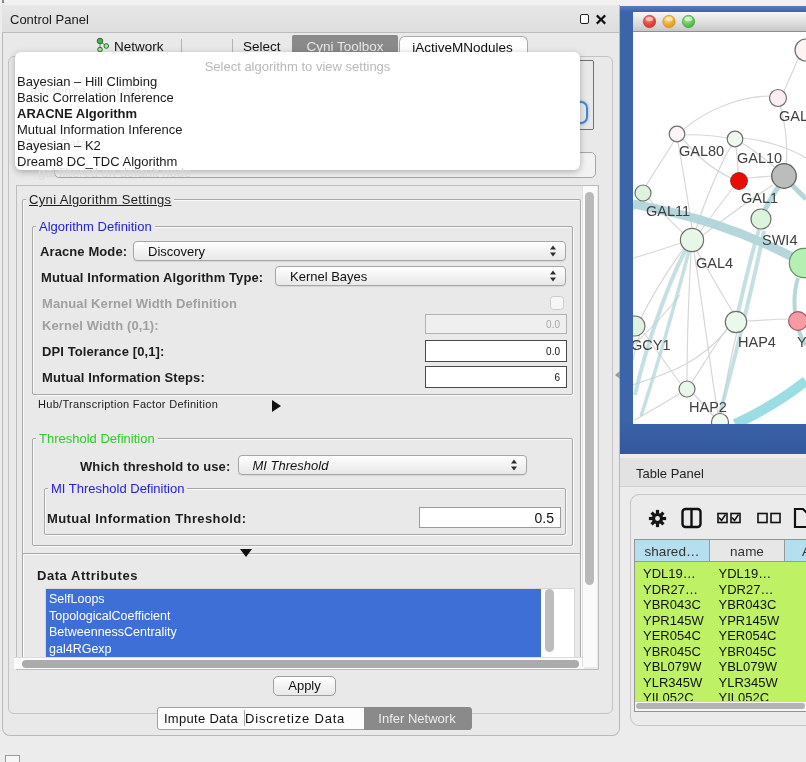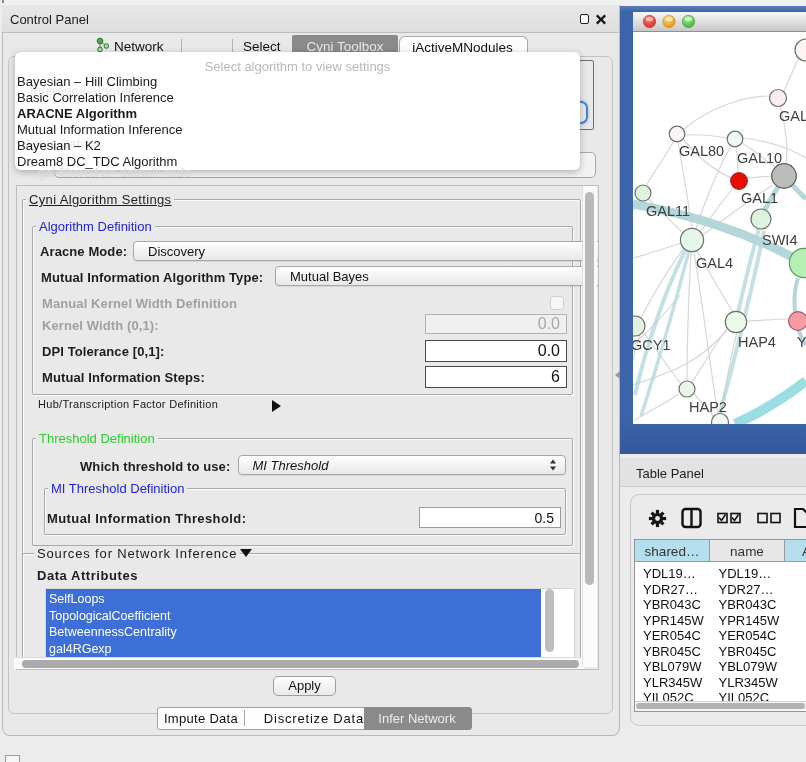--- a/index.html
+++ b/index.html
@@ -7,31 +7,31 @@
        background:#ececec;font-family:"Liberation Sans",sans-serif;
        -webkit-font-smoothing:antialiased;}
   .abs{position:absolute;}
   .lbl{position:absolute;font-size:13px;font-weight:bold;color:#1d1d1d;white-space:nowrap;letter-spacing:0.1px;}
   .dis{color:#a0a0a0;}
   .grp{position:absolute;border:1px solid #a8a8a8;border-radius:2px;box-shadow:1px 1px 0 rgba(255,255,255,0.75), inset 1px 1px 0 rgba(255,255,255,0.75);}
   .gt{position:absolute;font-size:13px;background:#e9e9e9;padding:0 3px;white-space:nowrap;}
   .combo{position:absolute;border:1px solid #a6a6a6;border-radius:4px;
          background:linear-gradient(#ffffff,#f2f2f2 55%,#e8e8e8);
          box-shadow:0 1px 1px rgba(0,0,0,0.08);
-         font-size:13px;color:#111;padding-left:39px;}
+         font-size:13px;color:#111;}
   .combo .ct{position:absolute;left:14px;top:50%;transform:translateY(-50%);}
   .step{position:absolute;right:8px;top:50%;transform:translateY(-50%);width:7px;height:11px;}
   .step .u{position:absolute;left:0;top:0;width:0;height:0;
            border-left:3.5px solid transparent;border-right:3.5px solid transparent;
            border-bottom:4px solid #2e2e2e;}
   .step .d{position:absolute;left:0;bottom:0;width:0;height:0;
            border-left:3.5px solid transparent;border-right:3.5px solid transparent;
            border-top:4px solid #2e2e2e;}
   .fld{position:absolute;background:#fff;border:1px solid #4a4a4a;
-       font-size:16px;color:#111;text-align:right;padding-right:6px;
+       font-size:10px;color:#111;text-align:right;padding-right:6px;
        display:flex;align-items:center;justify-content:flex-end;}
 </style>
 </head>
 <body>
 
 <div class="abs" style="left:0;top:0;width:806px;height:5px;background:#f1f1f1;"></div>
 <div class="abs" style="left:2px;top:0;width:2px;height:3px;background:#8a8a8a;"></div>
 
 <div class="abs" style="left:2px;top:5px;width:616px;height:730px;background:#e9e9e9;
      border:1px solid #b8b8b8;border-top:none;border-radius:0 0 8px 8px;"></div>
@@ -79,21 +79,21 @@
   <div class="combo" style="left:119px;top:56px;width:431px;height:18px;">
     <span class="ct">Discovery</span>
       <span class="step">
         <span class="u"></span>
         <span class="d"></span>
       </span>
   </div>
 
   <div class="lbl" style="left:27px;top:85px;">Mutual Information Algorithm Type:</div>
   <div class="combo" style="left:261px;top:81px;width:289px;height:18px;">
-    <span class="ct">Mutual Bayes</span>
+    <span class="ct">Kernel Bayes</span>
       <span class="step">
         <span class="u"></span>
         <span class="d"></span>
       </span>
   </div>
 
   <div class="lbl dis" style="left:28px;top:111px;">Manual Kernel Width Definition</div>
   <div class="abs" style="left:536px;top:111px;width:12px;height:12px;background:#f6f6f6;
        border:1px solid #cdcdcd;border-radius:3.5px;"></div>
 
@@ -122,21 +122,20 @@
         <span class="d"></span>
       </span>
   </div>
 
   <div class="grp" style="left:30px;top:303px;width:520px;height:45px;"></div>
   <div class="gt" style="left:34px;top:296px;color:#2222dd;">MI Threshold Definition</div>
   <div class="lbl" style="left:33px;top:326px;letter-spacing:0.4px;">Mutual Information Threshold:</div>
   <div class="fld" style="left:405px;top:322px;width:134px;height:19px;border-color:#9b9b9b;font-size:14px;">0.5</div>
 
   <div class="grp" style="left:7.5px;top:368px;width:557px;height:300px;"></div>
-  <div class="gt" style="left:20px;top:360.5px;color:#1a1a1a;letter-spacing:0.85px;">Sources for Network Inference</div>
   <div class="abs" style="left:226px;top:364px;width:0;height:0;border-left:6.5px solid transparent;
        border-right:6.5px solid transparent;border-top:8.5px solid #111;"></div>
   <div class="lbl" style="left:23px;top:383px;letter-spacing:0.55px;">Data Attributes</div>
 
   <div class="abs" style="left:31px;top:403px;width:528px;height:69px;background:#fff;border:1px solid #d6d6d6;"></div>
   <div class="abs" style="left:32px;top:404px;width:495px;height:68px;background:#3d6fd6;"></div>
   <div class="abs" style="left:35px;top:406px;font-size:12.5px;color:#fff;line-height:16.5px;">
     SelfLoops<br>TopologicalCoefficient<br>BetweennessCentrality<br>gal4RGexp</div>
   <div class="abs" style="left:531px;top:404px;width:9px;height:63px;background:#bdbdbd;border-radius:4.5px;"></div>
 
@@ -150,21 +149,21 @@
 <div class="abs" style="left:273px;top:676px;width:61px;height:18px;border:1px solid #9e9e9e;
      border-radius:5px;background:linear-gradient(#ffffff,#f3f3f3 50%,#e9e9e9);
      text-align:center;font-size:13px;color:#111;line-height:18px;">Apply</div>
 
 <div class="abs" style="left:157px;top:707px;width:312px;height:21px;border:1px solid #a2a2a2;
      border-radius:3px;background:#fdfdfd;"></div>
 <div class="abs" style="left:364px;top:707px;width:106px;height:21px;background:#8a8a8a;
      border:1px solid #8a8a8a;border-radius:0 3px 3px 0;"></div>
 <div class="abs" style="left:244px;top:710px;width:1px;height:16px;background:#aaaaaa;"></div>
 <div class="abs" style="left:157px;top:711px;width:88px;text-align:center;font-size:13px;color:#111;letter-spacing:0.3px;">Impute Data</div>
-<div class="abs" style="left:245px;top:711px;width:119px;text-align:right;font-size:13px;color:#111;letter-spacing:0.8px;">Discretize Data</div>
+<div class="abs" style="left:245px;top:711px;width:119px;text-align:left;font-size:13px;color:#111;letter-spacing:0.8px;">Discretize Data</div>
 <div class="abs" style="left:364px;top:711px;width:106px;text-align:center;font-size:13px;color:#ececec;">Infer Network</div>
 
 <div class="abs" style="left:5px;top:755px;width:13px;height:12px;background:#f6f6f6;border:1.5px solid #9a9a9a;"></div>
 
 <div class="abs" style="left:615px;top:371px;width:0;height:0;border-top:4px solid transparent;
      border-bottom:4px solid transparent;border-right:5px solid #999;"></div>
 
 <div class="abs" style="left:620px;top:6px;width:186px;height:448px;
      background:linear-gradient(#5b7cba,#3c64a9 6px,#3c64a9 92%,#33589c);"></div>
 
@@ -315,21 +314,21 @@
 
 <div class="abs" style="left:634px;top:539px;width:172px;height:171px;background:#fff;
      border:1px solid #949494;border-right:none;"></div>
 <div class="abs" style="left:635px;top:540px;width:74px;height:22px;background:#b5dfee;border-right:1px solid #999;"></div>
 <div class="abs" style="left:710px;top:540px;width:74px;height:22px;background:#e7e7e7;border-right:1px solid #999;"></div>
 <div class="abs" style="left:785px;top:540px;width:21px;height:22px;background:#b5dfee;"></div>
 <div class="abs" style="left:635px;top:561px;width:171px;height:1px;background:#999;"></div>
 <div class="abs" style="left:635px;top:544px;width:74px;text-align:center;font-size:13.5px;color:#333;">shared…</div>
 <div class="abs" style="left:710px;top:544px;width:74px;text-align:center;font-size:13.5px;color:#333;">name</div>
 <div class="abs" style="left:802px;top:544px;font-size:13.5px;color:#333;">Av</div>
-<div class="abs" style="left:635px;top:562px;width:171px;height:139px;overflow:hidden;background:#ffffff;">
+<div class="abs" style="left:635px;top:562px;width:171px;height:139px;overflow:hidden;background:#bef264;">
   <div style="position:absolute;left:8px;top:4px;font-size:13px;line-height:15.5px;color:#111;white-space:pre;">YDL19…
 YDR27…
 YBR043C
 YPR145W
 YER054C
 YBR045C
 YBL079W
 YLR345W
 YIL052C</div>
   <div style="position:absolute;left:83.5px;top:4px;font-size:13px;line-height:15.5px;color:#111;white-space:pre;">YDL19…

